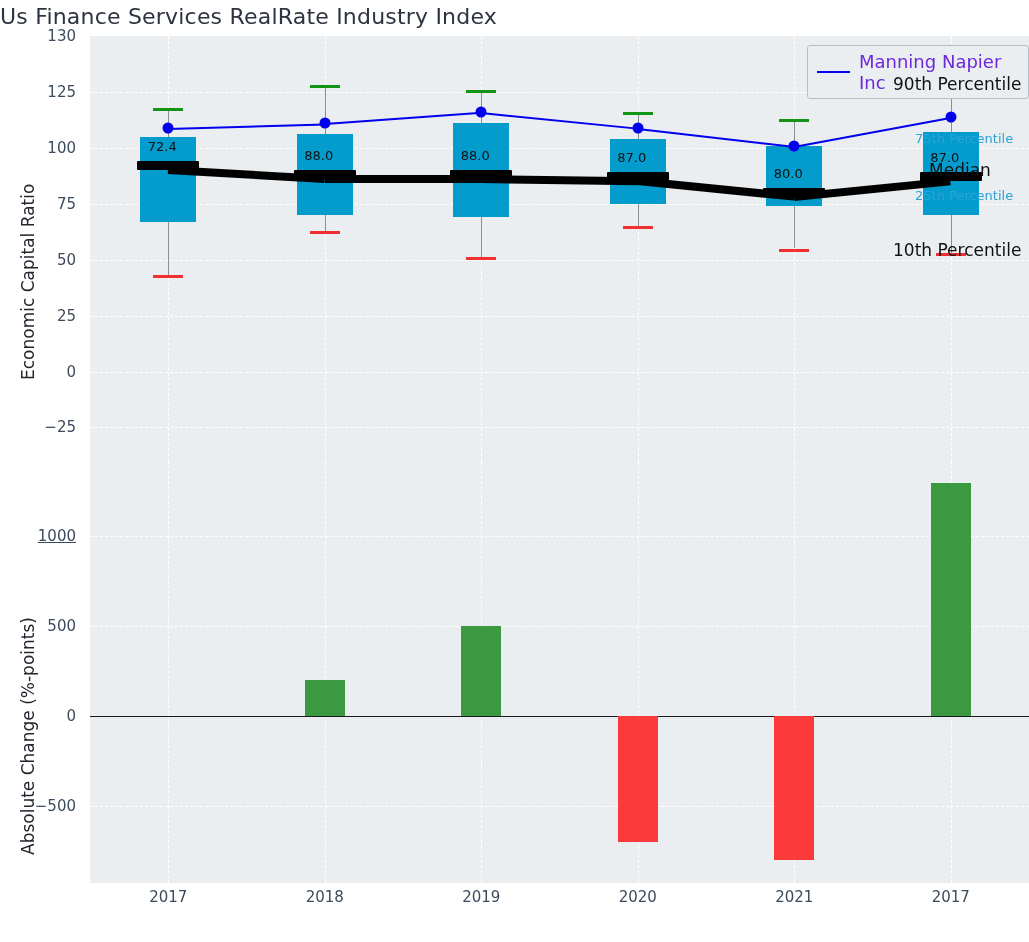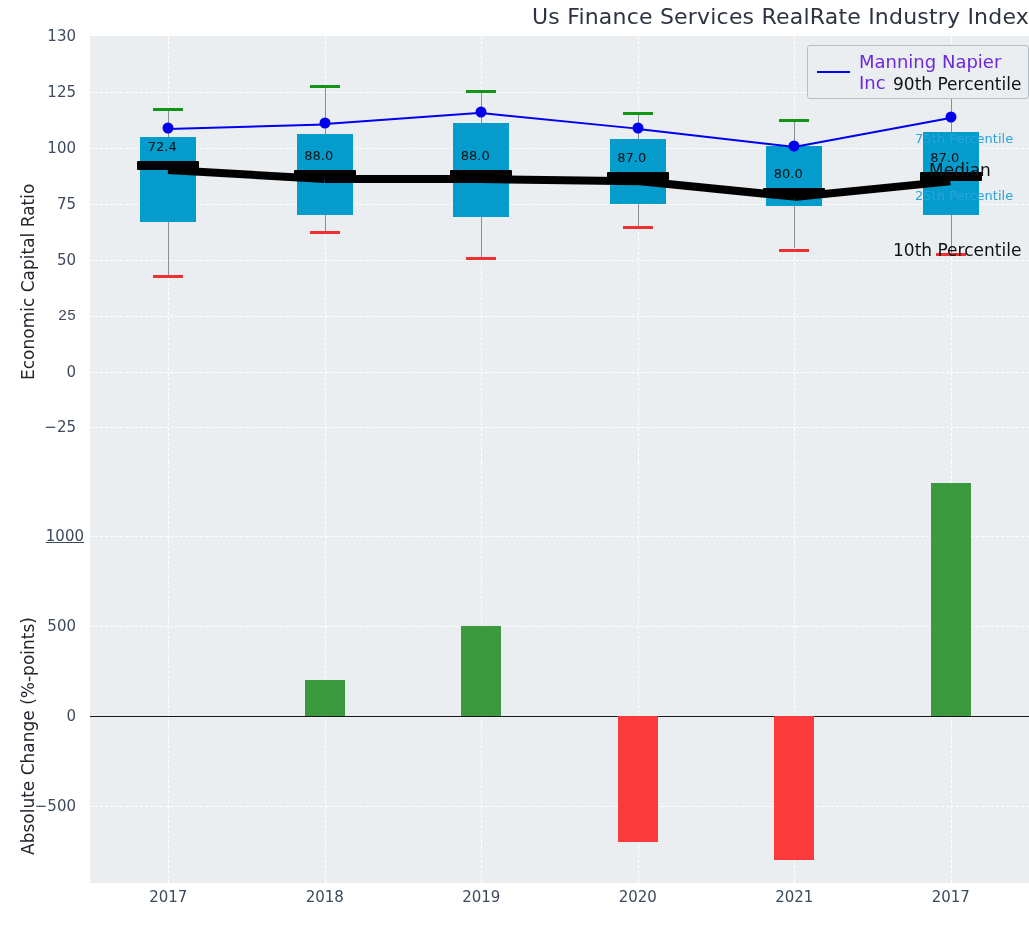--- a/index.html
+++ b/index.html
@@ -17,21 +17,21 @@
   #figure {
     position: absolute;
     left: 0; top: 0;
     width: 1029px;
     height: 942px;
   }
   .fig-title {
     position: absolute;
     left: 0; top: 4px;
     width: 1029px;
-    text-align: right;
+    text-align: left;
     font-size: 22px;
     color: #2d3340;
     font-family: "DejaVu Sans", sans-serif;
     letter-spacing: 0.2px;
   }
   .axes {
     position: absolute;
     background: #eaeef0;
   }
   #axes-top   { left: 90px; top: 36px;  width: 939px; height: 425px; }
@@ -193,24 +193,24 @@
 
   <div class="ylabel" id="ylabel-top">Economic Capital Ratio</div>
   <div class="ylabel" id="ylabel-bottom">Absolute Change (%-points)</div>
 
   <div id="dynamic-layer">
       <div class="ytick-label" style="left: 0px; top: 36px;">130</div>
       <div class="ytick-label" style="left: 0px; top: 91.9211px;">125</div>
       <div class="ytick-label" style="left: 0px; top: 147.842px;">100</div>
       <div class="ytick-label" style="left: 0px; top: 203.763px;">75</div>
       <div class="ytick-label" style="left: 0px; top: 259.684px;">50</div>
-      <div class="ytick-label" style="left: 0px; top: 315.605px; font-family: Liberation Mono, monospace;">25</div>
+      <div class="ytick-label" style="left: 0px; top: 315.605px;">25</div>
       <div class="ytick-label" style="left: 0px; top: 371.526px;">0</div>
       <div class="ytick-label" style="left: 0px; top: 427.447px;">−25</div>
-      <div class="ytick-label" style="left: 8px; top: 536.421px; text-decoration: underline;">1000</div>
+      <div class="ytick-label" style="left: 0px; top: 536.421px; text-decoration: underline;">1000</div>
       <div class="ytick-label" style="left: 0px; top: 626.209px;">500</div>
       <div class="ytick-label" style="left: 0px; top: 715.996px;">0</div>
       <div class="ytick-label" style="left: 0px; top: 805.783px;">−500</div>
       <div class="xtick-label" style="left: 168.25px;">2017</div>
       <div class="xtick-label" style="left: 324.75px;">2018</div>
       <div class="xtick-label" style="left: 481.25px;">2019</div>
       <div class="xtick-label" style="left: 637.75px;">2020</div>
       <div class="xtick-label" style="left: 794.25px;">2021</div>
       <div class="xtick-label" style="left: 950.75px;">2017</div>
       <div class="whisker-line" style="left: 168.25px; top: 107.579px; height: 167.763px;"></div>

